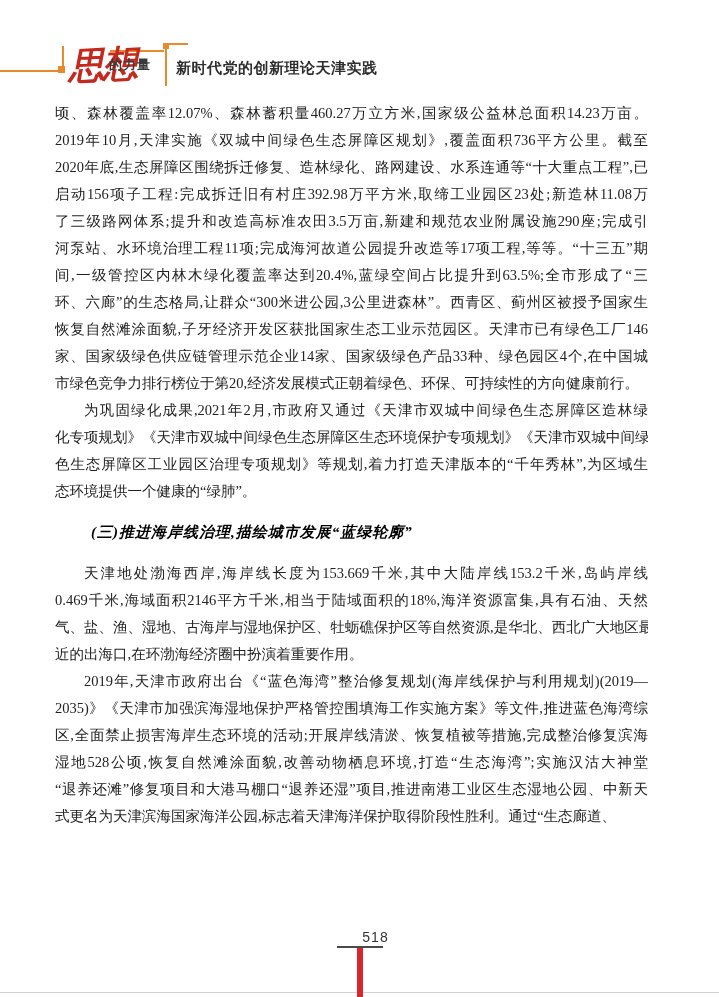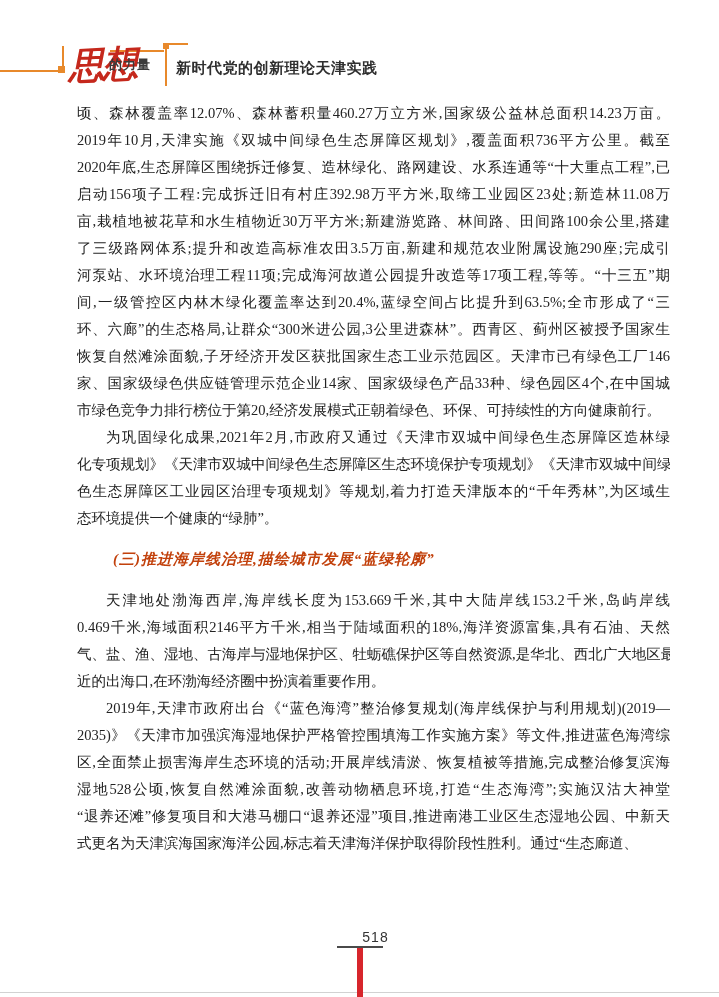--- a/index.html
+++ b/index.html
@@ -35,34 +35,34 @@
   }
   .subtitle{
     position:absolute;left:176px;top:59px;
     font-size:15px;font-weight:bold;color:#2f2f2f;
     font-family:"Liberation Sans","DejaVu Sans",sans-serif;
     letter-spacing:0.5px;white-space:nowrap;
   }
 
   
   .body-text{
-    position:absolute;left:77px;top:100px;width:593px;
+    position:absolute;left:55px;top:100px;width:593px;
     font-size:14.5px;line-height:27px;color:#222;
   }
   .para{margin:0;}
   .line{
     text-align:justify;text-align-last:justify;
     white-space:nowrap;overflow:hidden;height:27px;
   }
   .line.last{text-align-last:left;}
   .para.indent .line:first-child{text-indent:2em;}
   .section-heading{
     margin:14px 0 14px 0;padding-left:36px;
     font-size:15px;line-height:27px;font-weight:bold;font-style:italic;
-    color:#c2410c;letter-spacing:1px;
+    color:#000000;letter-spacing:1px;
   }
 
   
   .page-number{
     position:absolute;left:16px;top:929px;width:719px;
     text-align:center;font-size:14px;color:#333;letter-spacing:1px;
     font-family:"Liberation Sans","DejaVu Sans",sans-serif;
   }
   .page-number-underline{
     position:absolute;left:50%;top:946px;margin-left:-23px;
@@ -93,21 +93,20 @@
     <span class="logo-rest">的力量</span>
     <span class="subtitle">新时代党的创新理论天津实践</span>
   </div>
 
   <div class="body-text">
     <div class="para">
         <div class="line">顷、森林覆盖率12.07%、森林蓄积量460.27万立方米,国家级公益林总面积14.23万亩。</div>
         <div class="line">2019年10月,天津实施《双城中间绿色生态屏障区规划》,覆盖面积736平方公里。截至</div>
         <div class="line">2020年底,生态屏障区围绕拆迁修复、造林绿化、路网建设、水系连通等“十大重点工程”,已</div>
         <div class="line">启动156项子工程:完成拆迁旧有村庄392.98万平方米,取缔工业园区23处;新造林11.08万</div>
-        <div class="line">亩,栽植地被花草和水生植物近30万平方米;新建游览路、林间路、田间路100余公里,搭建</div>
         <div class="line">了三级路网体系;提升和改造高标准农田3.5万亩,新建和规范农业附属设施290座;完成引</div>
         <div class="line">河泵站、水环境治理工程11项;完成海河故道公园提升改造等17项工程,等等。“十三五”期</div>
         <div class="line">间,一级管控区内林木绿化覆盖率达到20.4%,蓝绿空间占比提升到63.5%;全市形成了“三</div>
         <div class="line">环、六廊”的生态格局,让群众“300米进公园,3公里进森林”。西青区、蓟州区被授予国家生</div>
         <div class="line">恢复自然滩涂面貌,子牙经济开发区获批国家生态工业示范园区。天津市已有绿色工厂146</div>
         <div class="line">家、国家级绿色供应链管理示范企业14家、国家级绿色产品33种、绿色园区4个,在中国城</div>
         <div class="line last">市绿色竞争力排行榜位于第20,经济发展模式正朝着绿色、环保、可持续性的方向健康前行。</div>
       </div>
     <div class="para indent">
         <div class="line">为巩固绿化成果,2021年2月,市政府又通过《天津市双城中间绿色生态屏障区造林绿</div>

